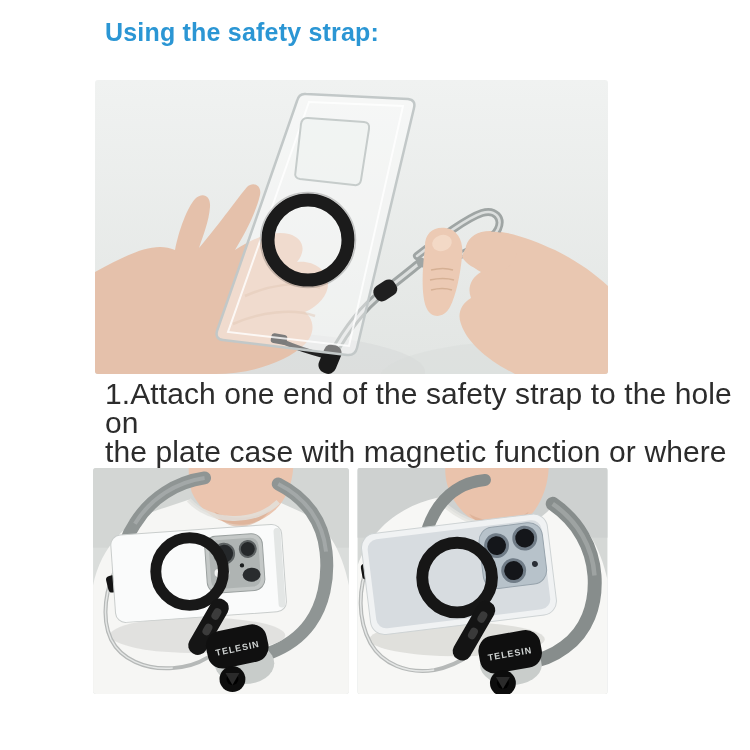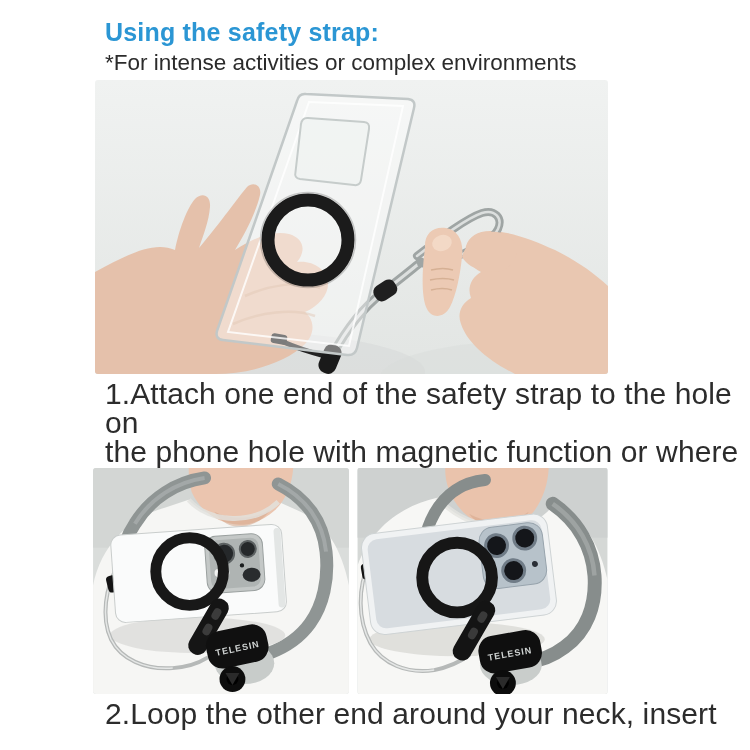--- a/index.html
+++ b/index.html
@@ -31,21 +31,20 @@
     font-family:"Liberation Sans", sans-serif;
     font-size:9px;font-weight:bold;letter-spacing:1px;fill:#cfd3d2;
   }
 </style>
 </head>
 <body>
 
 <div class="canvas">
 
   <div class="page-title">Using the safety strap:</div>
-  <div class="page-subtitle">*For intense activities or complex environments</div>
 
   <div class="photo photo-main">
     <svg width="513" height="294" viewBox="0 0 513 294" xmlns="http://www.w3.org/2000/svg">
       <defs>
         <linearGradient id="pbg1" x1="0" y1="0" x2="0" y2="1">
           <stop offset="0" stop-color="#f0f2f1"></stop>
             <stop offset="1" stop-color="#e2e5e3"></stop>
         </linearGradient>
       </defs>
       <rect width="513" height="294" fill="url(#pbg1)"></rect>
@@ -87,21 +86,21 @@
         <path d="M 330 168 C 329 154 338 146 351 148 C 363 150 369 161 367 177 C 365 196 361 215 355 227 C 349 238 337 239 332 229 C 326 217 327 190 330 168 Z" fill="#eccab4"></path>
         <ellipse cx="347" cy="163" rx="10" ry="8" fill="#f3d9c6" transform="rotate(-18 347 163)"></ellipse>
         <path d="M 336 190 C 344 188 352 188 358 190 M 335 200 C 344 198 352 198 359 200 M 336 210 C 344 208 351 208 357 210" stroke="#c9a183" stroke-width="1.5" fill="none" opacity="0.65"></path>
         <path d="M 367 177 C 372 160 386 150 402 152 C 416 154 424 164 421 176 C 418 188 404 194 390 191 C 379 189 371 184 367 177 Z" fill="#e9c7b1"></path>
       </g>
     </svg>
   </div>
 
   <div class="step step-1">
     <div>1.Attach one end of the safety strap to the hole on</div>
-    <div>the phone hole with magnetic function or where</div>
+    <div>the plate case with magnetic function or where</div>
   </div>
 
   <div class="photo photo-left">
     <svg width="256" height="226" viewBox="0 0 257 227" xmlns="http://www.w3.org/2000/svg">
       <rect width="257" height="227" fill="#dadddb"></rect>
       <rect width="257" height="80" fill="#d3d6d4"></rect>
       <path d="M 0 227 L 0 118 C 8 78 36 50 72 40 L 96 32 C 118 56 162 57 186 34 L 204 42 C 234 54 250 82 257 118 L 257 227 Z" fill="#f6f6f4"></path>
       <g>
         <path d="M 96 0 L 201 0 C 200 16 194 32 182 43 C 172 52 160 57 147 57 C 126 56 108 44 99 24 C 97 17 96 8 96 0 Z" fill="#ebc5af"></path>
         <path d="M 122 44 C 136 52 162 52 178 42 C 170 54 156 60 144 59 C 134 58 127 52 122 44 Z" fill="#d6a78c" opacity="0.55"></path>
@@ -195,16 +194,15 @@
       </g>
       <g>
         <circle cx="146" cy="216" r="13" fill="#0c0c0c"></circle>
         <circle cx="146" cy="216" r="6" fill="#000000"></circle>
         <path d="M 139 210 L 153 210 L 146 222 Z" fill="#2b2b2b"></path>
       </g>
     </svg>
   </div>
 
   <div class="step step-2">
-    <div>2.Loop the other end around your neck, insert</div>
   </div>
 
 </div>
 
 </body></html>

